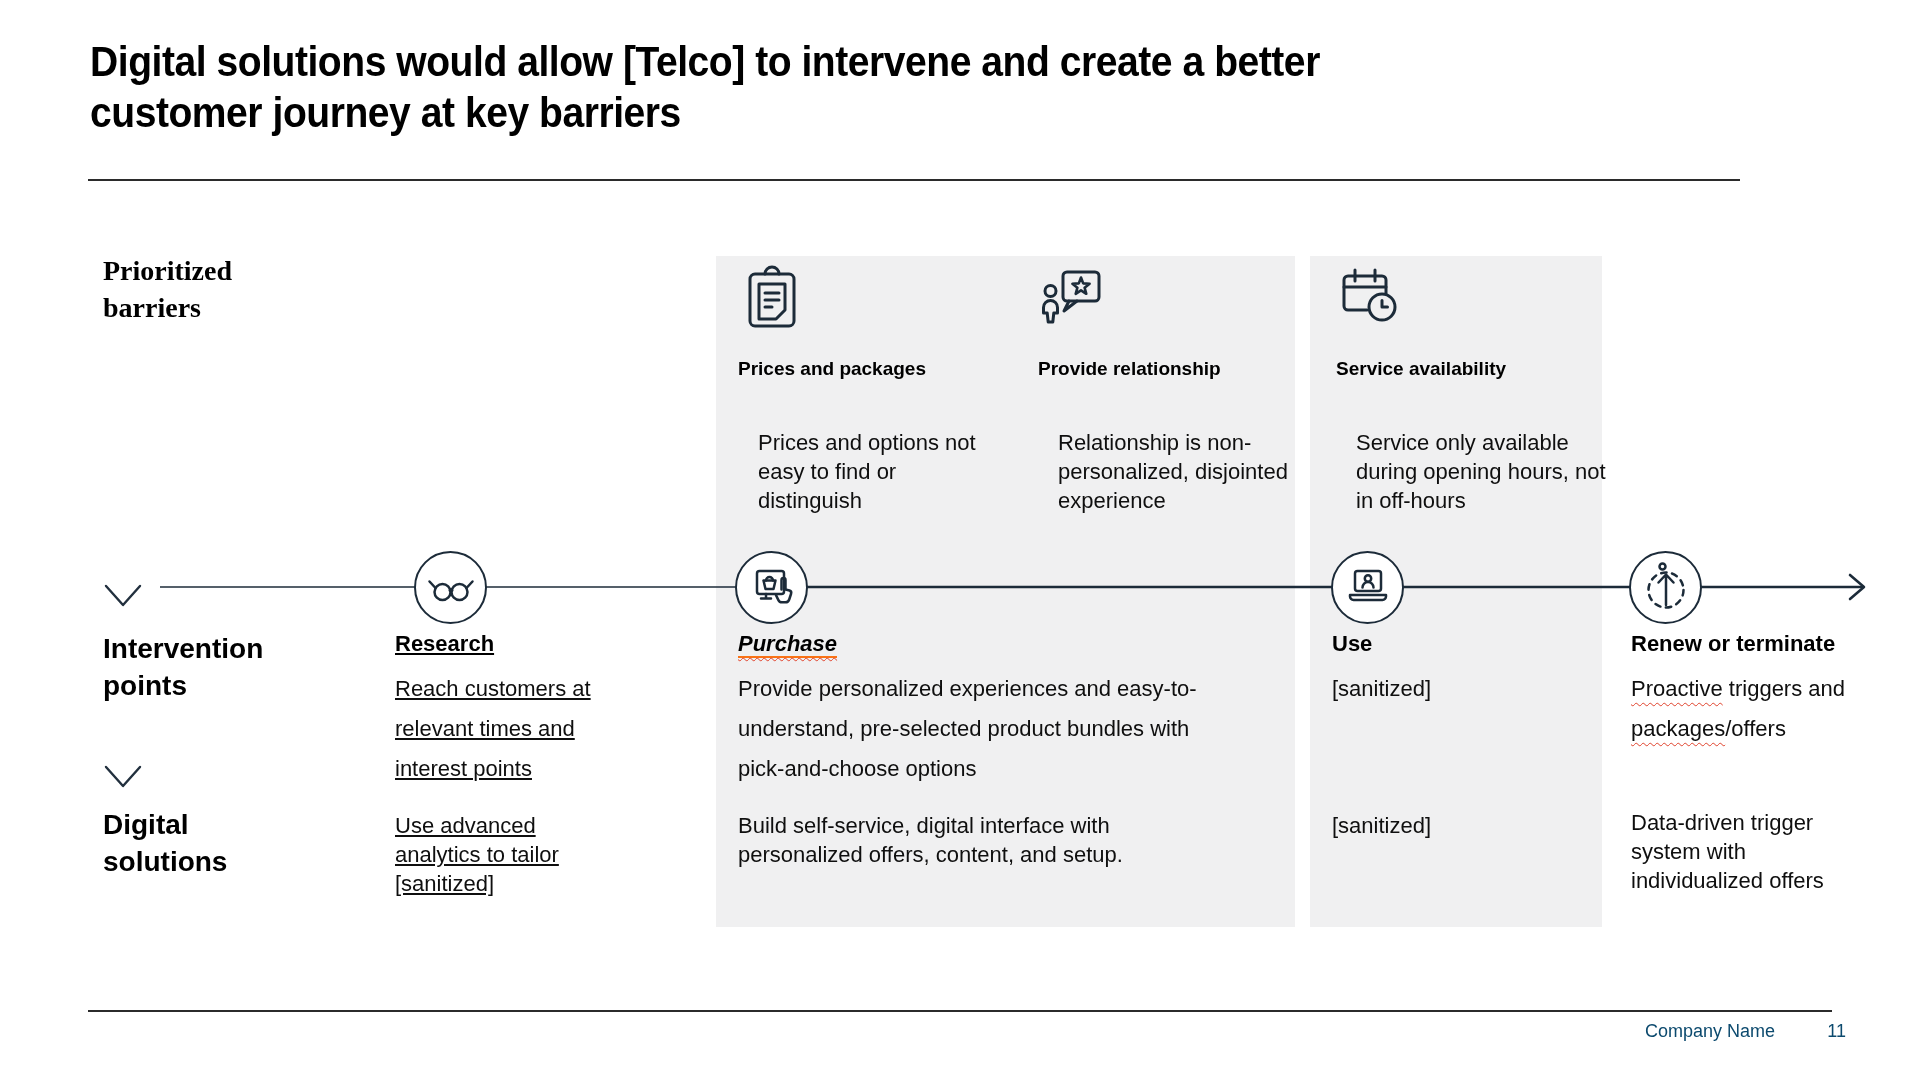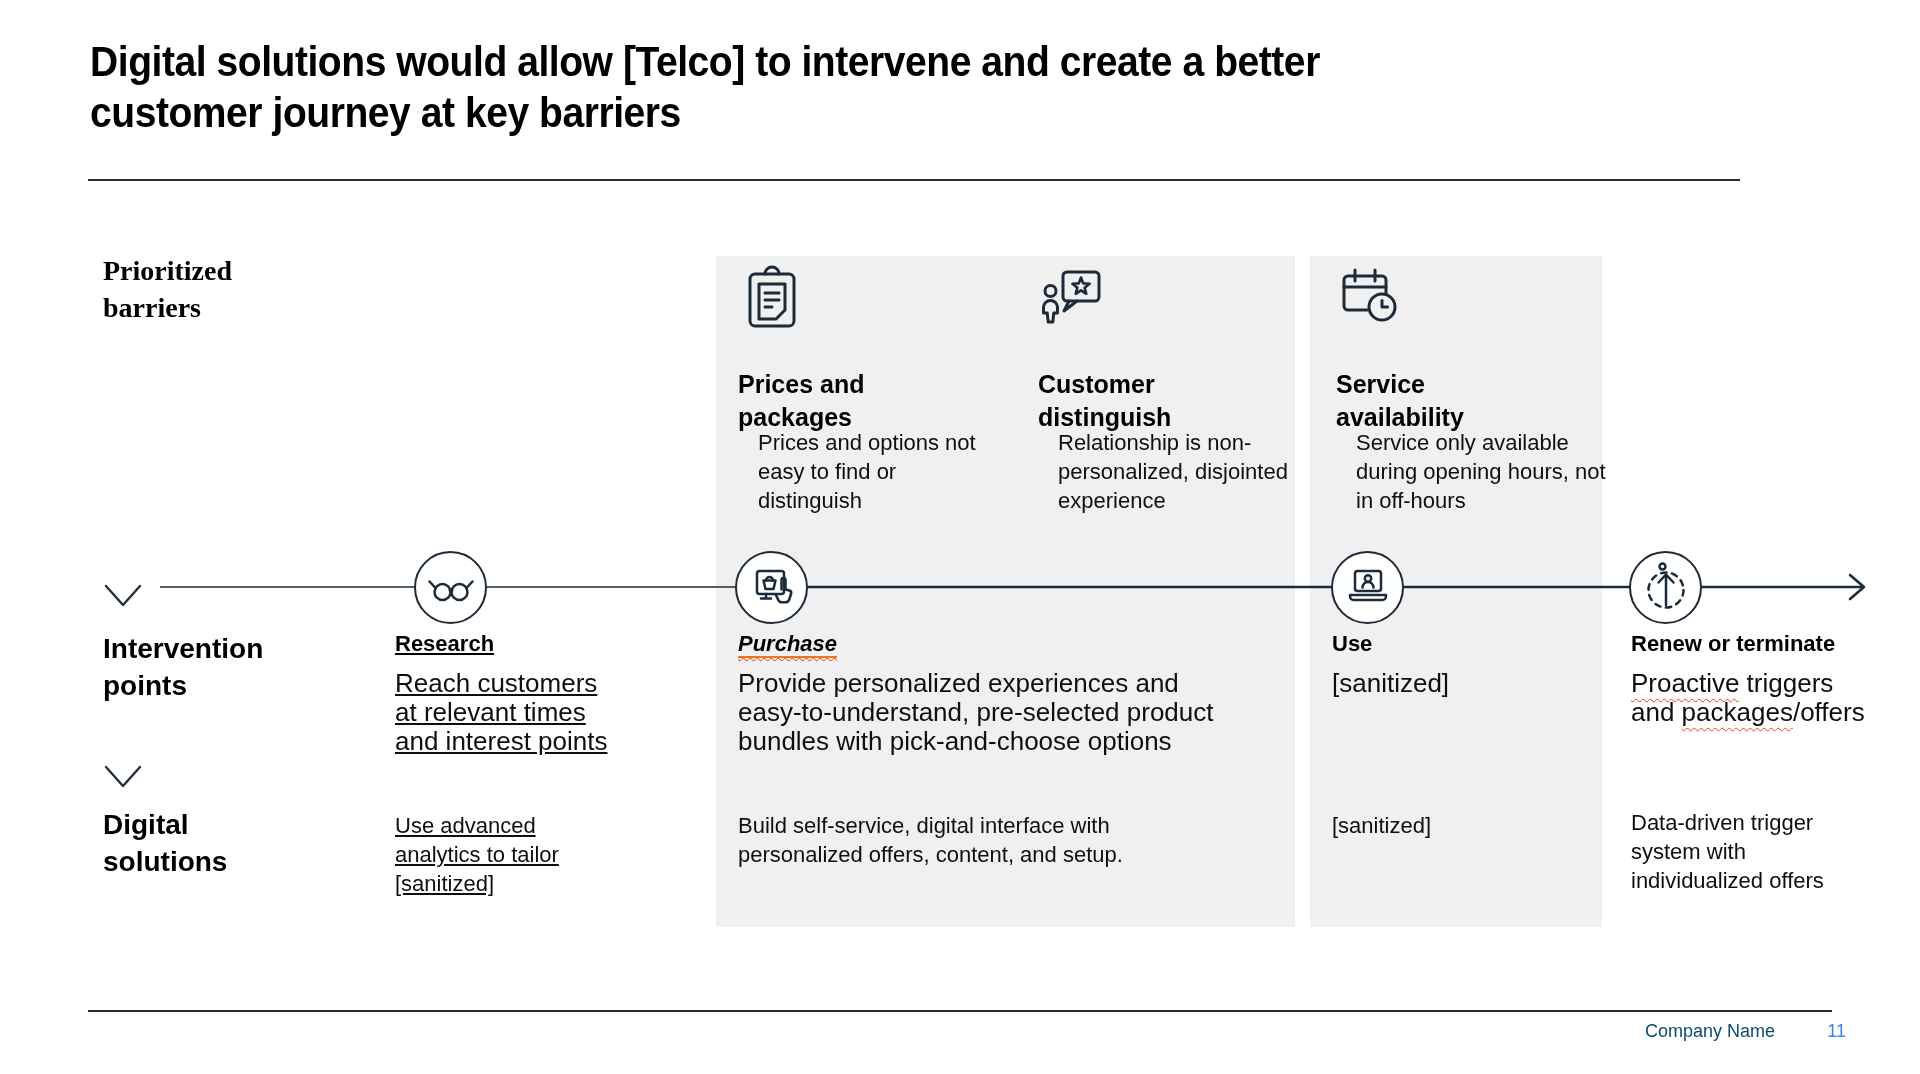--- a/index.html
+++ b/index.html
@@ -22,50 +22,50 @@
   
   .panel{position:absolute;top:256px;height:671px;background:var(--panel);}
   .panel-1{left:716px;width:579px;}
   .panel-2{left:1310px;width:292px;}
 
   
   .row-label{position:absolute;left:103px;width:185px;font-size:28px;line-height:37px;font-weight:700;color:#000;}
 
   
   .barrier-icon{position:absolute;top:265px;width:68px;height:68px;}
-  .barrier-title{position:absolute;top:368px;width:205px;font-size:25px;line-height:33px;font-weight:700;color:#000;}
+  .barrier-title{position:absolute;top:352px;width:205px;font-size:19px;line-height:33px;font-weight:700;color:#000;}
   .barrier-desc{position:absolute;top:428px;font-size:22px;line-height:29px;margin-left:20px;}
   .bx-1{left:738px;} .bx-2{left:1038px;} .bx-3{left:1336px;}
 
   
   .timeline-svg{position:absolute;left:100px;top:542px;width:1790px;height:90px;}
   .chevron{position:absolute;width:40px;height:28px;}
   .chev-1{left:103px;top:582px;}
   .chev-2{left:103px;top:763px;}
   .stage-circle{position:absolute;top:551px;width:73px;height:73px;border:2.5px solid var(--ink);
                 border-radius:50%;background:#fff;}
   .sc-1{left:414px;} .sc-2{left:735px;} .sc-3{left:1331px;} .sc-4{left:1629px;}
   .stage-circle svg{position:absolute;left:-1px;top:-1px;}
 
   
   .stage-label{position:absolute;top:630px;font-size:22px;line-height:28px;font-weight:700;color:#000;}
-  .stage-desc{position:absolute;top:669px;font-size:26px;line-height:29px;}
+  .stage-desc{position:absolute;top:669px;font-size:22px;line-height:40px;}
   .stage-sol{position:absolute;top:811px;font-size:22px;line-height:29px;}
   .cx-1{left:395px;text-decoration:underline;} .cx-2{left:738px;} .cx-3{left:1332px;} .cx-4{left:1631px;}
   .w-research{width:215px;} .w-purchase{width:500px;} .w-use{width:240px;} .w-renew{width:250px;}
   .ws-research{width:180px;} .ws-purchase{width:440px;} .ws-renew{width:215px;}
 
   .u-wrap{display:inline-block;border-bottom:2px solid #f97316;line-height:1.15;font-style:italic;}
   .squig{text-decoration-line:underline;text-decoration-style:wavy;text-decoration-color:var(--red);
          text-decoration-thickness:1.2px;text-underline-offset:6px;}
 
   
   .footer-rule{position:absolute;left:88px;top:1010px;width:1744px;height:2px;background:var(--rule);}
   .footer-company{position:absolute;left:1545px;top:1021px;width:230px;text-align:right;font-size:18px;color:#0c4a6e;}
-  .footer-page{position:absolute;left:1796px;top:1021px;width:50px;text-align:right;font-size:18px;color:#3b82f6;}
+  .footer-page{position:absolute;left:1796px;top:1021px;width:50px;text-align:right;font-size:18px;color:#0c4a6e;}
 
   svg{display:block;}
   .ic{stroke:var(--ink);fill:none;stroke-linecap:round;stroke-linejoin:round;}
 </style>
 </head>
 <body>
 
 <div class="slide">
 
   <div class="title">
@@ -96,21 +96,21 @@
     <svg width="68" height="68" viewBox="0 0 68 68">
       <g class="ic" stroke-width="3">
         <circle cx="12.5" cy="26" r="5.5"></circle>
         <path d="M5.5 48 v-5.5 a7 7 0 0 1 14 0 V48 h-3.7 l-1 9 h-4.6 l-1 -9 z"></path>
         <rect x="25" y="7" width="36" height="29" rx="4"></rect>
         <path d="M31 36 l-5 10 13 -10"></path>
       </g>
       <polygon class="ic" stroke-width="2.6" points="43,12.5 45.2,18.4 51.6,18.7 46.6,22.7 48.3,28.8 43,25.3 37.7,28.8 39.4,22.7 34.4,18.7 40.8,18.4"></polygon>
     </svg>
   </div>
-  <div class="barrier-title bx-2">Customer distinguish</div>
+  <div class="barrier-title bx-2">Provide relationship</div>
   <div class="barrier-desc bx-2" style="width:240px;">Relationship is non-personalized, disjointed experience</div>
 
   <div class="barrier-icon bx-3" style="top:261px;">
     <svg width="68" height="68" viewBox="0 0 68 68">
       <g class="ic" stroke-width="3">
         <path d="M50 32 V19 a4 4 0 0 0 -4 -4 H12 a4 4 0 0 0 -4 4 v26 a4 4 0 0 0 4 4 h19"></path>
         <path d="M19 9 v11 M39 9 v11 M8 26 h42"></path>
         <circle cx="46" cy="46" r="13"></circle>
         <path d="M46 39.5 v6.5 h5.5"></path>
       </g>

